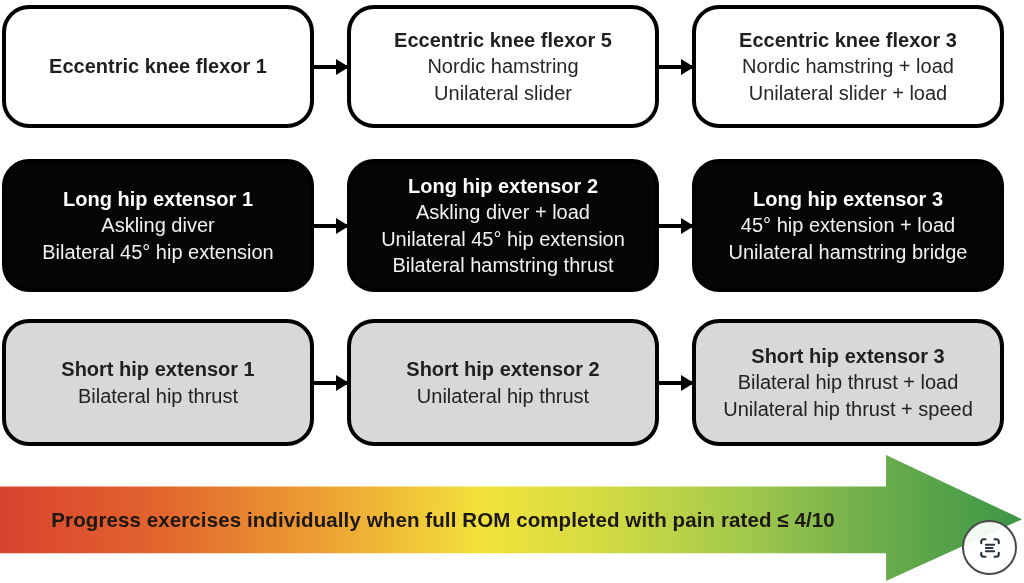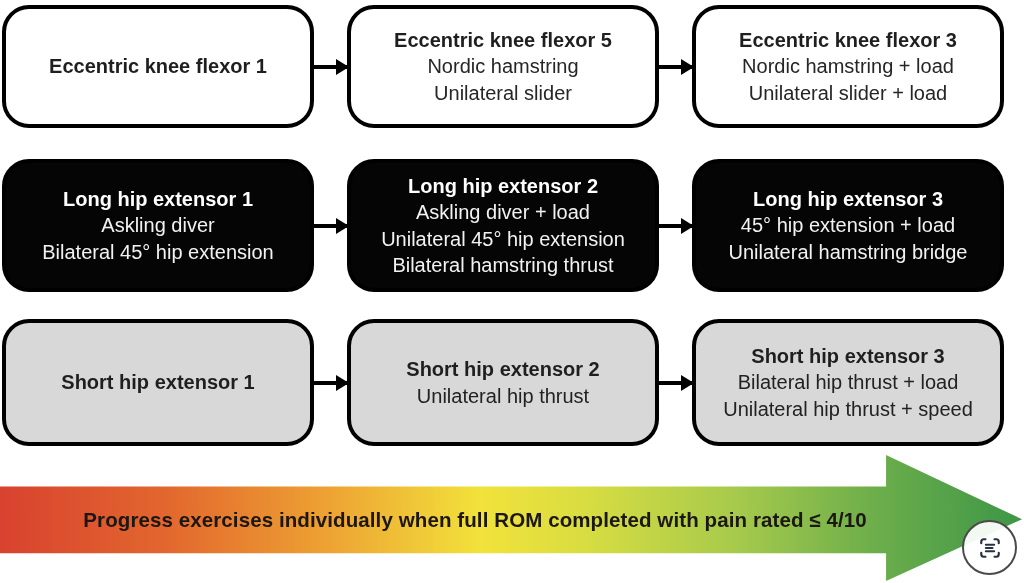--- a/index.html
+++ b/index.html
@@ -99,21 +99,20 @@
     top: 25%;
     width: 86.7%;
     height: 53%;
     display: flex;
     align-items: center;
     justify-content: center;
     font-size: 20.5px;
     font-weight: bold;
     color: #1c1712;
     letter-spacing: 0.1px;
-    margin-left: 32px;
   }
 
   .scan-badge {
     position: absolute;
     left: 962px;
     top: 520px;
     width: 55px;
     height: 55px;
     border-radius: 50%;
     background: rgba(255, 255, 255, 0.93);
@@ -166,20 +165,21 @@
       <div class="box variant-black">
         <div class="title">Long hip extensor 3</div>
         <div class="line">45° hip extension + load</div>
         <div class="line">Unilateral hamstring bridge</div>
       </div>
     </div>
 
     <div class="row row-3">
       <div class="box variant-gray">
         <div class="title">Short hip extensor 1</div>
+        <div class="line">Bilateral hip thrust</div>
       </div>
       <div class="connector"></div>
       <div class="box variant-gray">
         <div class="title">Short hip extensor 2</div>
         <div class="line">Unilateral hip thrust</div>
       </div>
       <div class="connector"></div>
       <div class="box variant-gray">
         <div class="title">Short hip extensor 3</div>
         <div class="line">Bilateral hip thrust + load</div>

